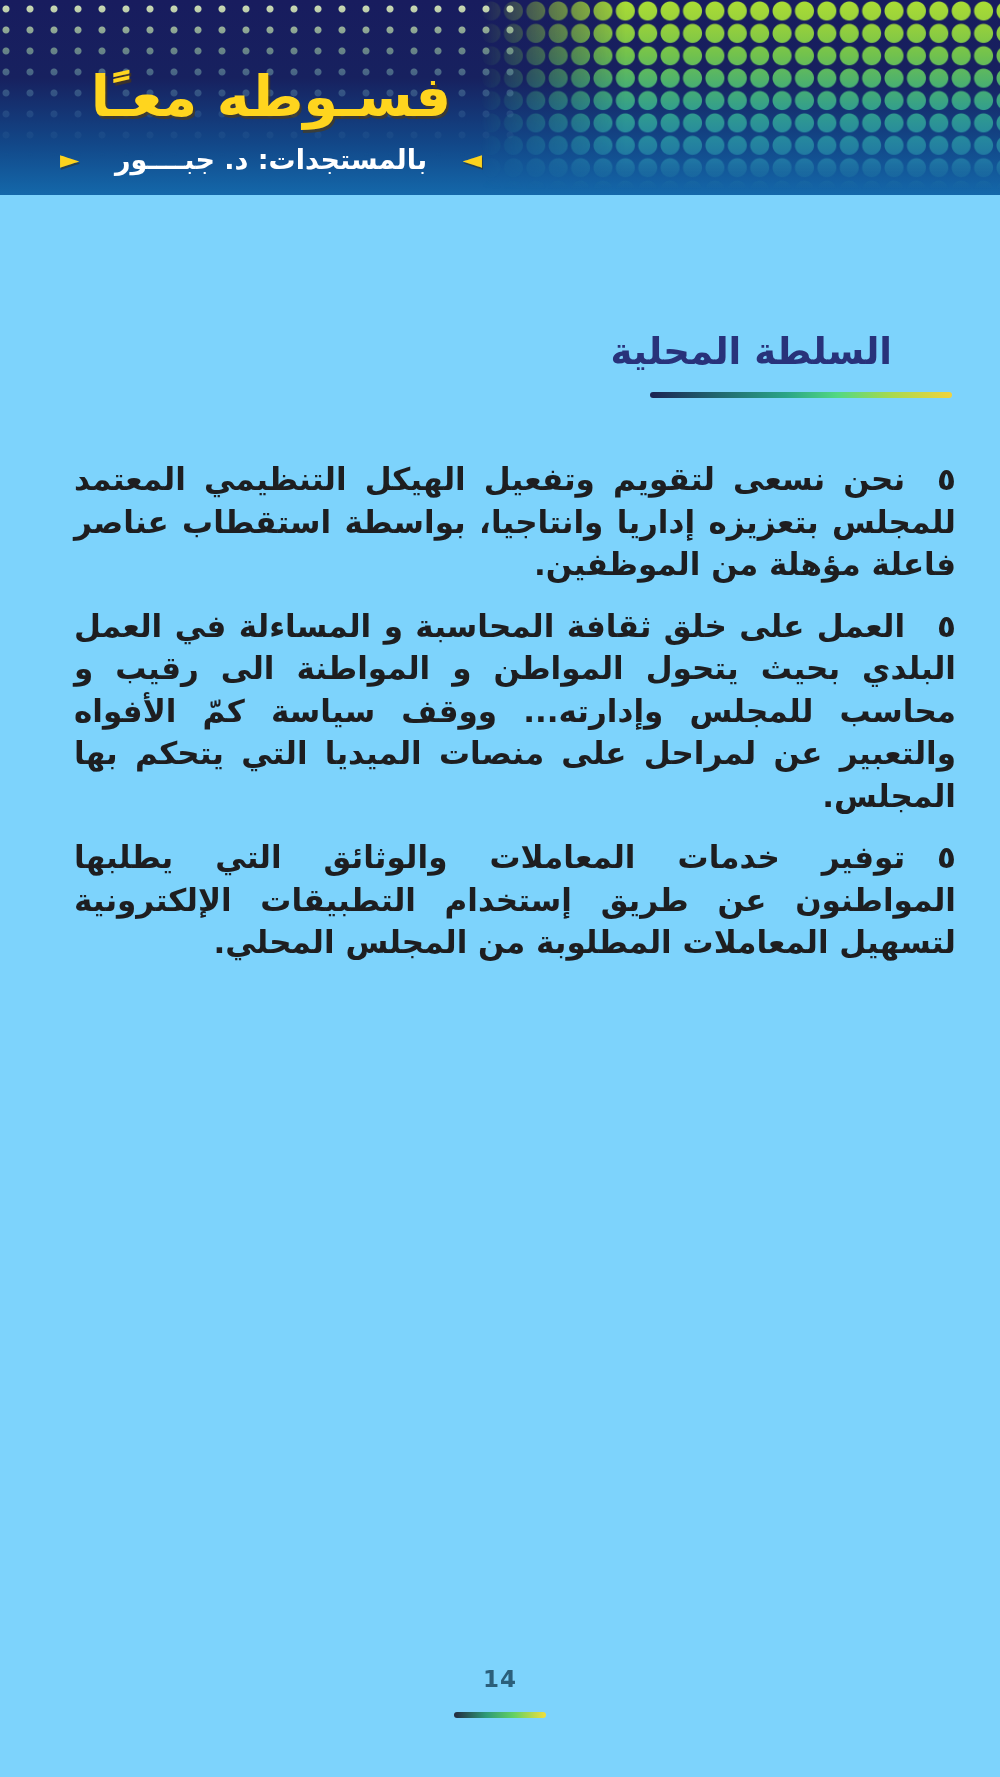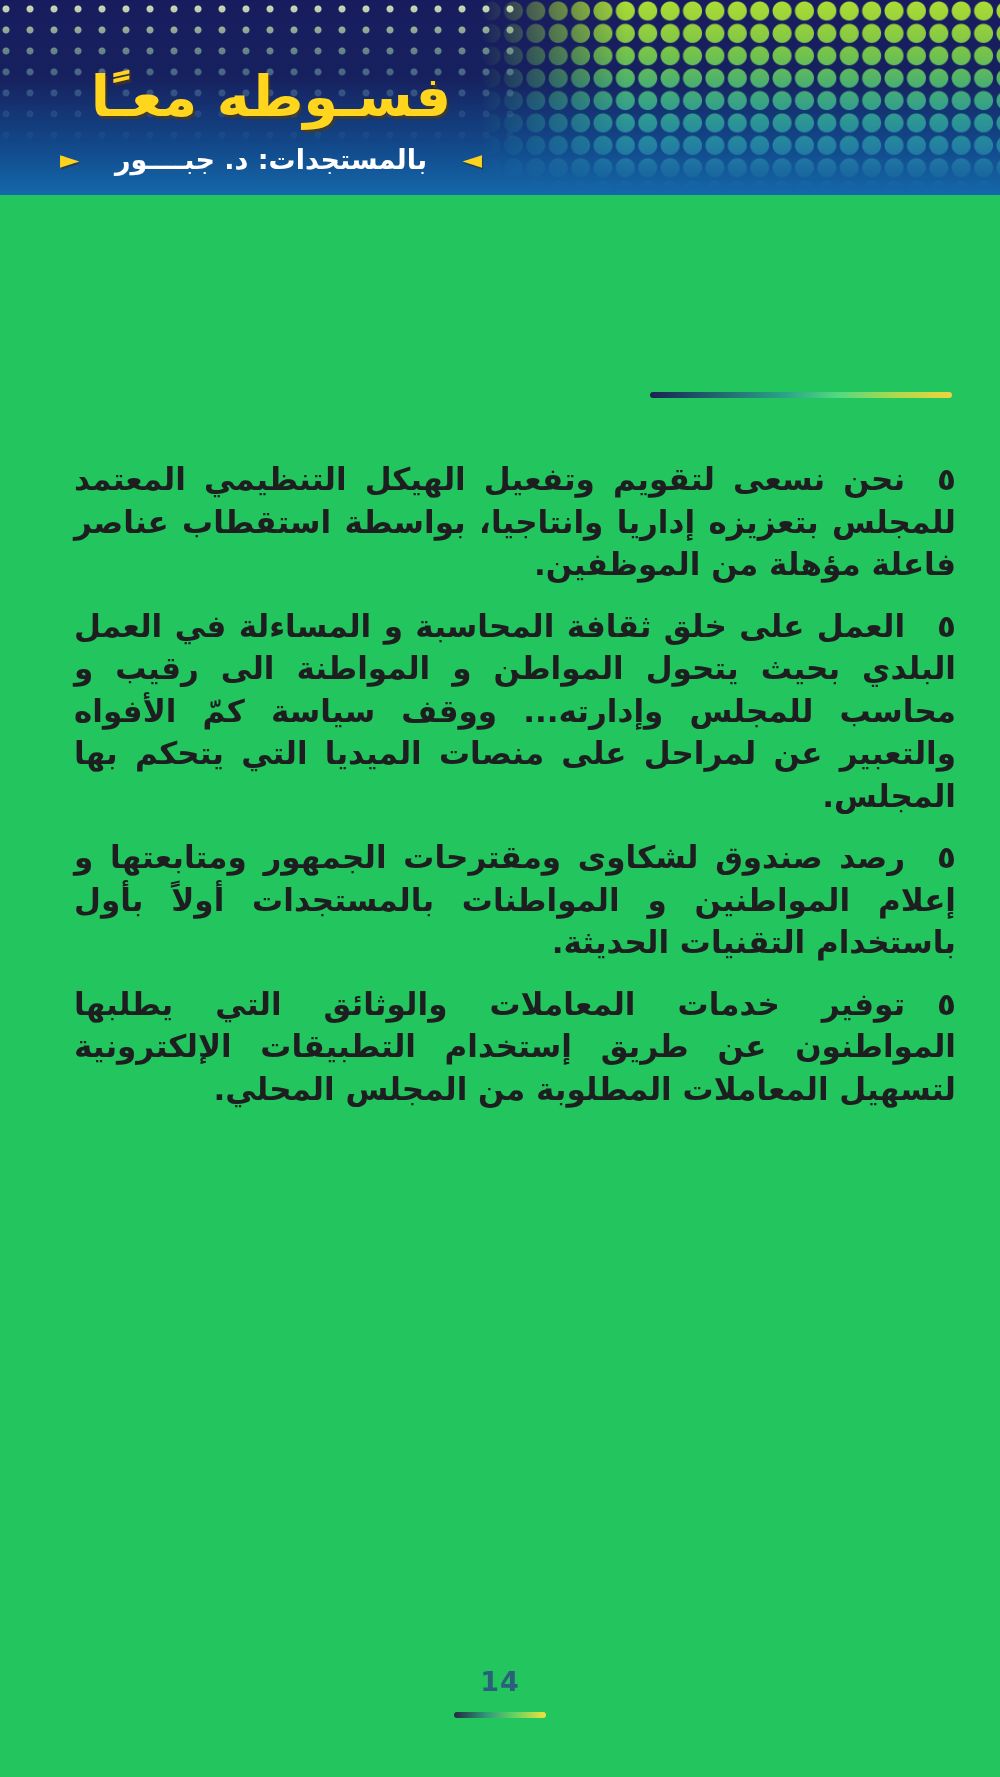--- a/index.html
+++ b/index.html
@@ -1,17 +1,17 @@
 <!DOCTYPE html>
 <html lang="ar"><head>
 <meta charset="utf-8">
 <style>
   html,body{margin:0;padding:0;background:#ffffff;}
   .page{
-    position:relative;width:1000px;height:1777px;background:#22c55e;overflow:hidden;
+    position:relative;width:1000px;height:1777px;background:#7dd3fc;overflow:hidden;
     font-family:"DejaVu Sans","Liberation Sans",sans-serif;
   }
 
   
   .banner{
     position:absolute;top:0;left:0;width:100%;height:195px;
     background:linear-gradient(180deg,#181c5e 0%,#17215f 40%,#12498a 75%,#1468aa 100%);
     overflow:hidden;
   }
   .dots-right{
@@ -64,21 +64,21 @@
     position:absolute;top:458px;right:44px;left:74px;
     direction:rtl;text-align:justify;
     font-size:31px;line-height:42.5px;font-weight:bold;color:#1e1e20;
   }
   .bullet{margin:0 0 19px 0;}
   .marker{display:inline-block;margin-left:32px;}
 
   
   .page-number{
     position:absolute;top:1666px;left:0;width:100%;text-align:center;
-    font-size:27px;font-weight:bold;color:#2b5f7b;letter-spacing:1px;
+    font-size:23px;font-weight:bold;color:#2b5f7b;letter-spacing:1px;
   }
   .footer-rule{
     position:absolute;top:1712px;left:454px;width:92px;height:6px;border-radius:3px;
     background:linear-gradient(90deg,#232a40 0%,#2e9a77 35%,#63d163 65%,#f2df3d 100%);
   }
 </style>
 </head>
 <body>
 
 <div class="page">
@@ -91,26 +91,26 @@
     <div class="brand">
       <div class="logo">فسـوطه معـًا</div>
       <div class="tagline">
         <span class="arrow">◄</span>
         <span class="tagline-text">بالمستجدات: د. جبــــور</span>
         <span class="arrow">►</span>
       </div>
     </div>
   </header>
 
+  <h1 class="section-title">السلطة المحلية</h1>
   <div class="title-underline"></div>
 
   <main class="content">
     <p class="bullet"><span class="marker">٥</span><span>نحن نسعى لتقويم وتفعيل الهيكل التنظيمي المعتمد للمجلس بتعزيزه إداريا وانتاجيا، بواسطة استقطاب عناصر فاعلة مؤهلة من الموظفين.</span></p>
     <p class="bullet"><span class="marker">٥</span><span>العمل على خلق ثقافة المحاسبة و المساءلة في العمل البلدي بحيث يتحول المواطن و المواطنة الى رقيب و محاسب للمجلس وإدارته... ووقف سياسة كمّ الأفواه والتعبير عن لمراحل على منصات الميديا التي يتحكم بها المجلس.</span></p>
-    <p class="bullet"><span class="marker">٥</span><span>رصد صندوق لشكاوى ومقترحات الجمهور ومتابعتها و إعلام المواطنين و المواطنات بالمستجدات أولاً بأول باستخدام التقنيات الحديثة.</span></p>
     <p class="bullet"><span class="marker">٥</span><span>توفير خدمات المعاملات والوثائق التي يطلبها المواطنون عن طريق إستخدام التطبيقات الإلكترونية لتسهيل المعاملات المطلوبة من المجلس المحلي.</span></p>
   </main>
 
   <footer>
     <div class="page-number">14</div>
     <div class="footer-rule"></div>
   </footer>
 
 </div>
 

